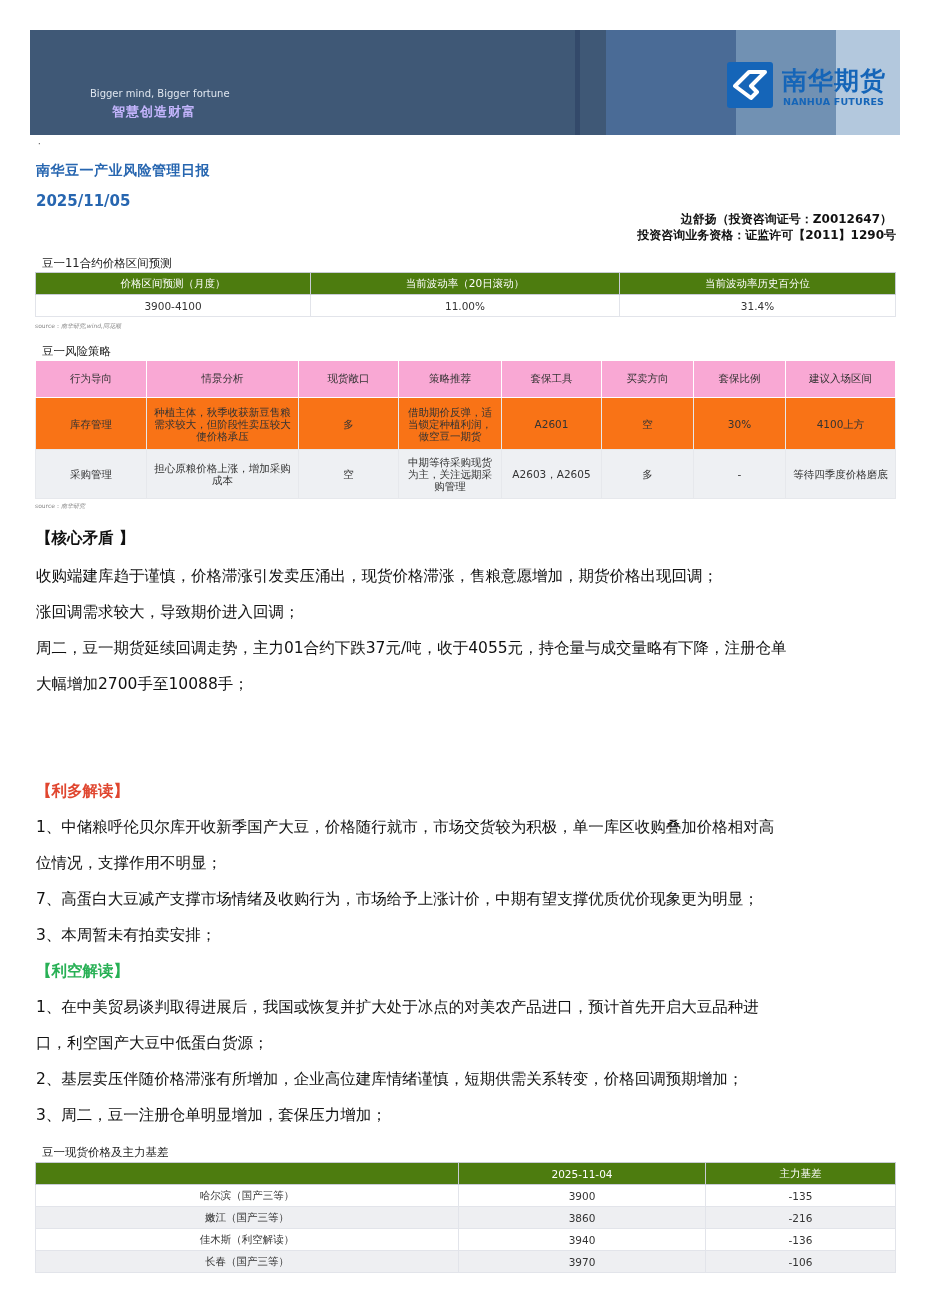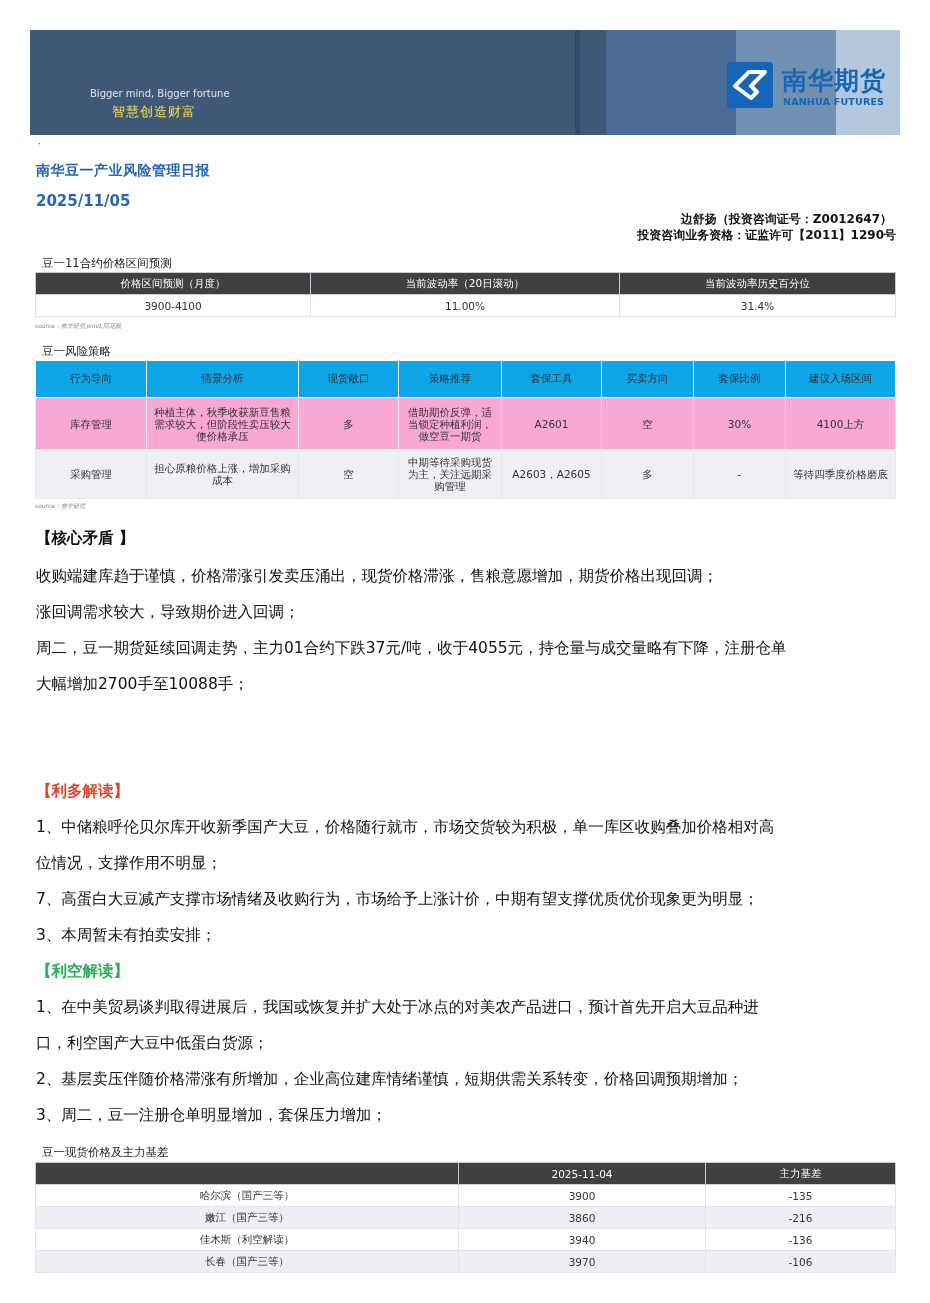--- a/index.html
+++ b/index.html
@@ -6,21 +6,21 @@
     html, body { width: 930px; height: 1303px; background: #ffffff; overflow: hidden; }
     body { font-family: "DejaVu Sans", "Liberation Sans", sans-serif; color: #222; position: relative; }
 
     
     .banner { position: absolute; left: 30px; top: 30px; width: 870px; height: 105px; background: #3f5876; overflow: hidden; }
     .banner .band1 { position: absolute; left: 545px; top: 0; width: 5px; height: 105px; background: #33496a; }
     .banner .band2 { position: absolute; left: 576px; top: 0; width: 130px; height: 105px; background: #4a6b96; }
     .banner .band3 { position: absolute; left: 706px; top: 0; width: 100px; height: 105px; background: #7191b3; }
     .banner .band4 { position: absolute; left: 806px; top: 0; width: 64px; height: 105px; background: #b3c8dd; }
     .banner .tagline-en { position: absolute; left: 60px; top: 58px; font-size: 10px; color: #dfe6ef; font-family: "DejaVu Sans", sans-serif; }
-    .banner .tagline-cn { position: absolute; left: 82px; top: 73px; font-size: 13px; color: #fde047; letter-spacing: 1px; }
+    .banner .tagline-cn { position: absolute; left: 82px; top: 73px; font-size: 13px; color: #c4b5fd; letter-spacing: 1px; font-weight: bold; }
     .logo-mark { position: absolute; left: 697px; top: 32px; width: 46px; height: 46px; background: #1565b8; border-radius: 3px; }
     .logo-mark svg { width: 46px; height: 46px; }
     .logo-cn { position: absolute; left: 752px; top: 34px; font-size: 25px; font-weight: bold; color: #1565b8; letter-spacing: 1px; }
     .logo-en { position: absolute; left: 753px; top: 66px; font-size: 9.5px; font-weight: bold; color: #1565b8; letter-spacing: 0.2px; }
 
     .dot { position: absolute; left: 38px; top: 140px; font-size: 8px; color: #333; }
 
     
     .title { position: absolute; left: 36px; top: 162px; font-size: 14px; font-weight: bold; color: #2766b0; letter-spacing: 0.5px; }
     .date { position: absolute; left: 36px; top: 192px; font-size: 15px; font-weight: bold; color: #2766b0; }
@@ -28,27 +28,27 @@
     .license { position: absolute; right: 34px; top: 227px; font-size: 12px; font-weight: bold; color: #111; text-align: right; }
 
     
     .caption { position: absolute; left: 42px; font-size: 11.5px; color: #222; }
     .source { position: absolute; left: 35px; font-size: 6px; color: #888; }
     .source i { font-style: italic; }
 
     
     table { border-collapse: collapse; position: absolute; left: 35px; width: 860px; table-layout: fixed; font-size: 10.5px; }
     td, th { text-align: center; vertical-align: middle; font-weight: normal; }
-    .t-dark th { background: #404040; color: #ffffff; border: 1px solid #c8ccd6; height: 22px; }
+    .t-dark th { background: #4d7c0f; color: #ffffff; border: 1px solid #c8ccd6; height: 22px; }
     .t-dark td { border: 1px solid #e2e4ea; height: 22px; color: #333; }
     .t-dark tr.alt td { background: #eeeff2; }
 
-    .t-light th { background: #0ea5e9; color: #333; border: 1px solid #ffffff; height: 37px; }
+    .t-light th { background: #f9a8d4; color: #333; border: 1px solid #ffffff; height: 37px; }
     .t-light td { border: 1px solid #e6e8ec; color: #333; line-height: 12px; padding: 2px 4px; }
-    .t-light tr.r1 td { background: #f9a8d4; height: 52px; }
+    .t-light tr.r1 td { background: #f97316; height: 52px; }
     .t-light tr.r2 td { background: #eef0f3; height: 49px; }
 
     
     .para { position: absolute; left: 36px; width: 860px; font-size: 15.5px; line-height: 36px; color: #111; font-family: "DejaVu Sans", sans-serif; }
     .heading { position: absolute; left: 36px; font-size: 15.5px; font-weight: bold; text-align: center; }
     .h-black { color: #111; }
     .h-red { color: #e0462f; }
     .h-green { color: #28b055; }
   </style>
 </head>

